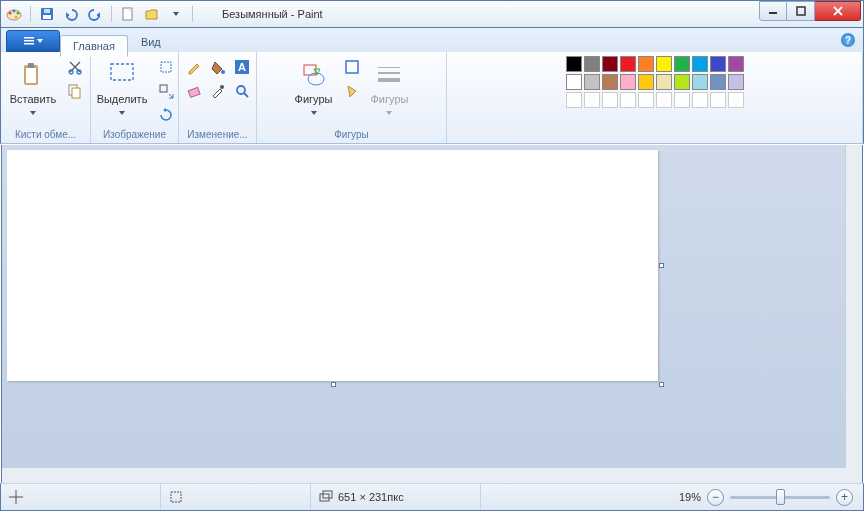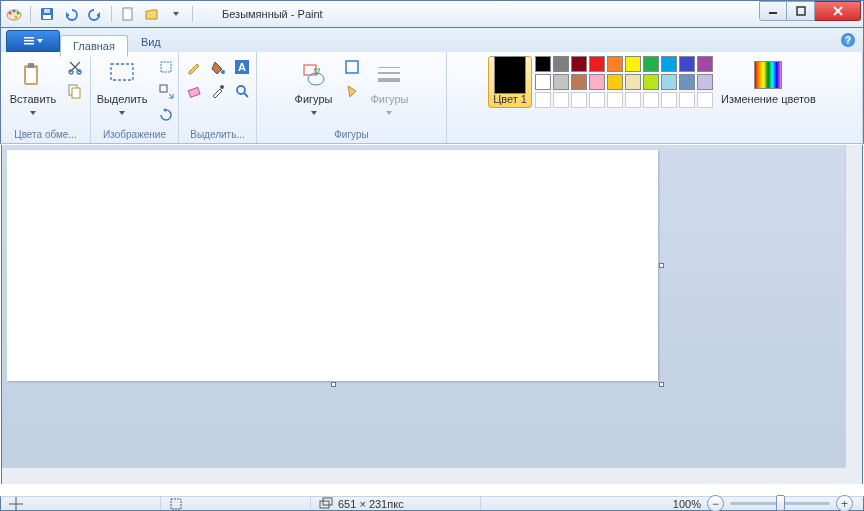--- a/index.html
+++ b/index.html
@@ -51,21 +51,21 @@
 
 
 .workarea { position:absolute; top:145px; left:1px; right:1px; bottom:27px; background:linear-gradient(#cfdbed,#c0cfe2); border-left:1px solid #5a7ba8; border-right:1px solid #5a7ba8; overflow:hidden; }
 .canvas { position:absolute; left:5px; top:5px; width:651px; height:231px; background:#fff; box-shadow:1px 1px 2px rgba(0,0,0,0.2); }
 .handle { position:absolute; width:5px; height:5px; background:#fff; border:1px solid #5a7ba8; }
 .scroll-v { position:absolute; right:0; top:0; bottom:17px; width:17px; background:#e9eef5; border-left:1px solid #c5d0dd; }
 .scroll-h { position:absolute; left:0; right:17px; bottom:0; height:17px; background:#e9eef5; border-top:1px solid #c5d0dd; }
 .scroll-c { position:absolute; right:0; bottom:0; width:17px; height:17px; background:#e9eef5; }
 
 
-.status { position:absolute; bottom:0; left:0; right:0; height:15px; background:linear-gradient(#eef3fa,#dfe8f3); border:1px solid #5a7ba8; border-top:1px solid #c5d5e9; display:flex; align-items:center; font-size:11px; color:#333; }
+.status { position:absolute; bottom:0; left:0; right:0; height:28px; background:linear-gradient(#eef3fa,#dfe8f3); border:1px solid #5a7ba8; border-top:1px solid #c5d5e9; display:flex; align-items:center; font-size:11px; color:#333; }
 .scell { height:100%; display:flex; align-items:center; padding:0 8px; border-right:1px solid #c5d5e9; gap:5px; }
 .zoom { margin-left:auto; display:flex; align-items:center; gap:6px; padding:0 10px; }
 .zbtn { width:17px; height:17px; border-radius:50%; border:1px solid #7a94b5; background:linear-gradient(#fff,#e0e9f3); display:flex; align-items:center; justify-content:center; cursor:pointer; font-size:12px; color:#4a6080; }
 .zslider { width:100px; height:3px; background:#b0c0d5; position:relative; border-radius:2px; }
 .zthumb { position:absolute; width:9px; height:16px; background:linear-gradient(#fff,#dde6f1); border:1px solid #7a94b5; border-radius:2px; top:-7px; left:46px; }
 
 .tri { display:inline-block; width:0; height:0; border-left:3px solid transparent; border-right:3px solid transparent; border-top:4px solid #3a5982; }
 </style>
 </head>
 <body>
@@ -175,21 +175,21 @@
             </svg>
           </div>
         <div class="smbtn">
             <svg width="16" height="16" viewBox="0 0 16 16">
               <rect x="2" y="2" width="8" height="10" fill="#fff" stroke="#888"></rect>
               <rect x="5" y="5" width="8" height="10" fill="#fff" stroke="#b89030"></rect>
             </svg>
           </div>
       </div>
     </div>
-    <div class="rg-label">Цвета обме...</div>
+    <div class="rg-label">Кисти обме...</div>
   </div>
 
   <div class="rgroup" style="width:88px">
     <div class="rg-body">
       <div class="bigbtn">
         <div class="ico">
             <svg width="28" height="28" viewBox="0 0 28 28">
               <rect x="3" y="3" width="22" height="16" fill="none" stroke="#3a7ac9" stroke-width="1.3" stroke-dasharray="3 2"></rect>
             </svg>
           </div>
@@ -250,21 +250,21 @@
             </svg>
           </div>
         <div class="smbtn">
             <svg width="16" height="16">
               <circle cx="7" cy="7" r="4" fill="none" stroke="#3a7ac9" stroke-width="1.8"></circle>
               <path d="M10 10 L14 14" stroke="#3a7ac9" stroke-width="1.8"></path>
             </svg>
           </div>
       </div>
     </div>
-    <div class="rg-label">Выделить...</div>
+    <div class="rg-label">Изменение...</div>
   </div>
 
   <div class="rgroup" style="width:190px">
     <div class="rg-body">
       <div class="bigbtn">
         <div class="ico">
             <svg width="28" height="28">
               <rect x="4" y="4" width="12" height="10" fill="none" stroke="#d44"></rect>
               <ellipse cx="16" cy="18" rx="8" ry="6" fill="none" stroke="#48d"></ellipse>
               <path d="M14 8 L20 8 L17 14 Z" fill="none" stroke="#4a4"></path>
@@ -293,26 +293,20 @@
             </svg>
           </div>
         <div class="lbl"><span>Фигуры</span><br><span class="tri"></span></div>
       </div>
     </div>
     <div class="rg-label">Фигуры</div>
   </div>
 
   <div class="rgroup" style="flex:1">
     <div class="rg-body">
-      <div class="bigbtn sel">
-        <div class="ico">
-            <div class="colorbox c1" id="c1box" style="background: rgb(0, 0, 0);"></div>
-          </div>
-        <div class="lbl">Цвет 1</div>
-      </div>
       <div class="palette">
         <div class="prow" id="prow1">
             <div class="psw" style="background: rgb(0, 0, 0);"></div>
             <div class="psw" style="background: rgb(127, 127, 127);"></div>
             <div class="psw" style="background: rgb(136, 0, 21);"></div>
             <div class="psw" style="background: rgb(237, 28, 36);"></div>
             <div class="psw" style="background: rgb(255, 127, 39);"></div>
             <div class="psw" style="background: rgb(255, 242, 0);"></div>
             <div class="psw" style="background: rgb(34, 177, 76);"></div>
             <div class="psw" style="background: rgb(0, 162, 232);"></div>
@@ -337,26 +331,20 @@
             <div class="psw empty"></div>
             <div class="psw empty"></div>
             <div class="psw empty"></div>
             <div class="psw empty"></div>
             <div class="psw empty"></div>
             <div class="psw empty"></div>
             <div class="psw empty"></div>
             <div class="psw empty"></div>
           </div>
       </div>
-      <div class="bigbtn">
-        <div class="ico">
-            <div class="rainbow"></div>
-          </div>
-        <div class="lbl">Изменение цветов</div>
-      </div>
     </div>
   </div>
 
 </div>
 
 <div class="workarea">
   <div class="canvas"></div>
   <div class="handle" style="left:329px;top:237px"></div>
   <div class="handle" style="left:657px;top:118px"></div>
   <div class="handle" style="left:657px;top:237px"></div>
@@ -378,20 +366,20 @@
   </div>
   <div class="scell" style="width:170px">
     <svg width="14" height="14">
         <rect x="1" y="4" width="9" height="7" fill="none" stroke="#555"></rect>
         <rect x="4" y="1" width="9" height="7" fill="none" stroke="#555"></rect>
       </svg>
     <span>651 × 231пкс</span>
   </div>
   <div class="scell" style="flex:1;border-right:none"></div>
   <div class="zoom">
-    <span>100%</span>
+    <span>19%</span>
     <div class="zbtn">−</div>
     <div class="zslider">
         <div class="zthumb"></div>
       </div>
     <div class="zbtn">+</div>
   </div>
 </div>
 
 </body></html>

